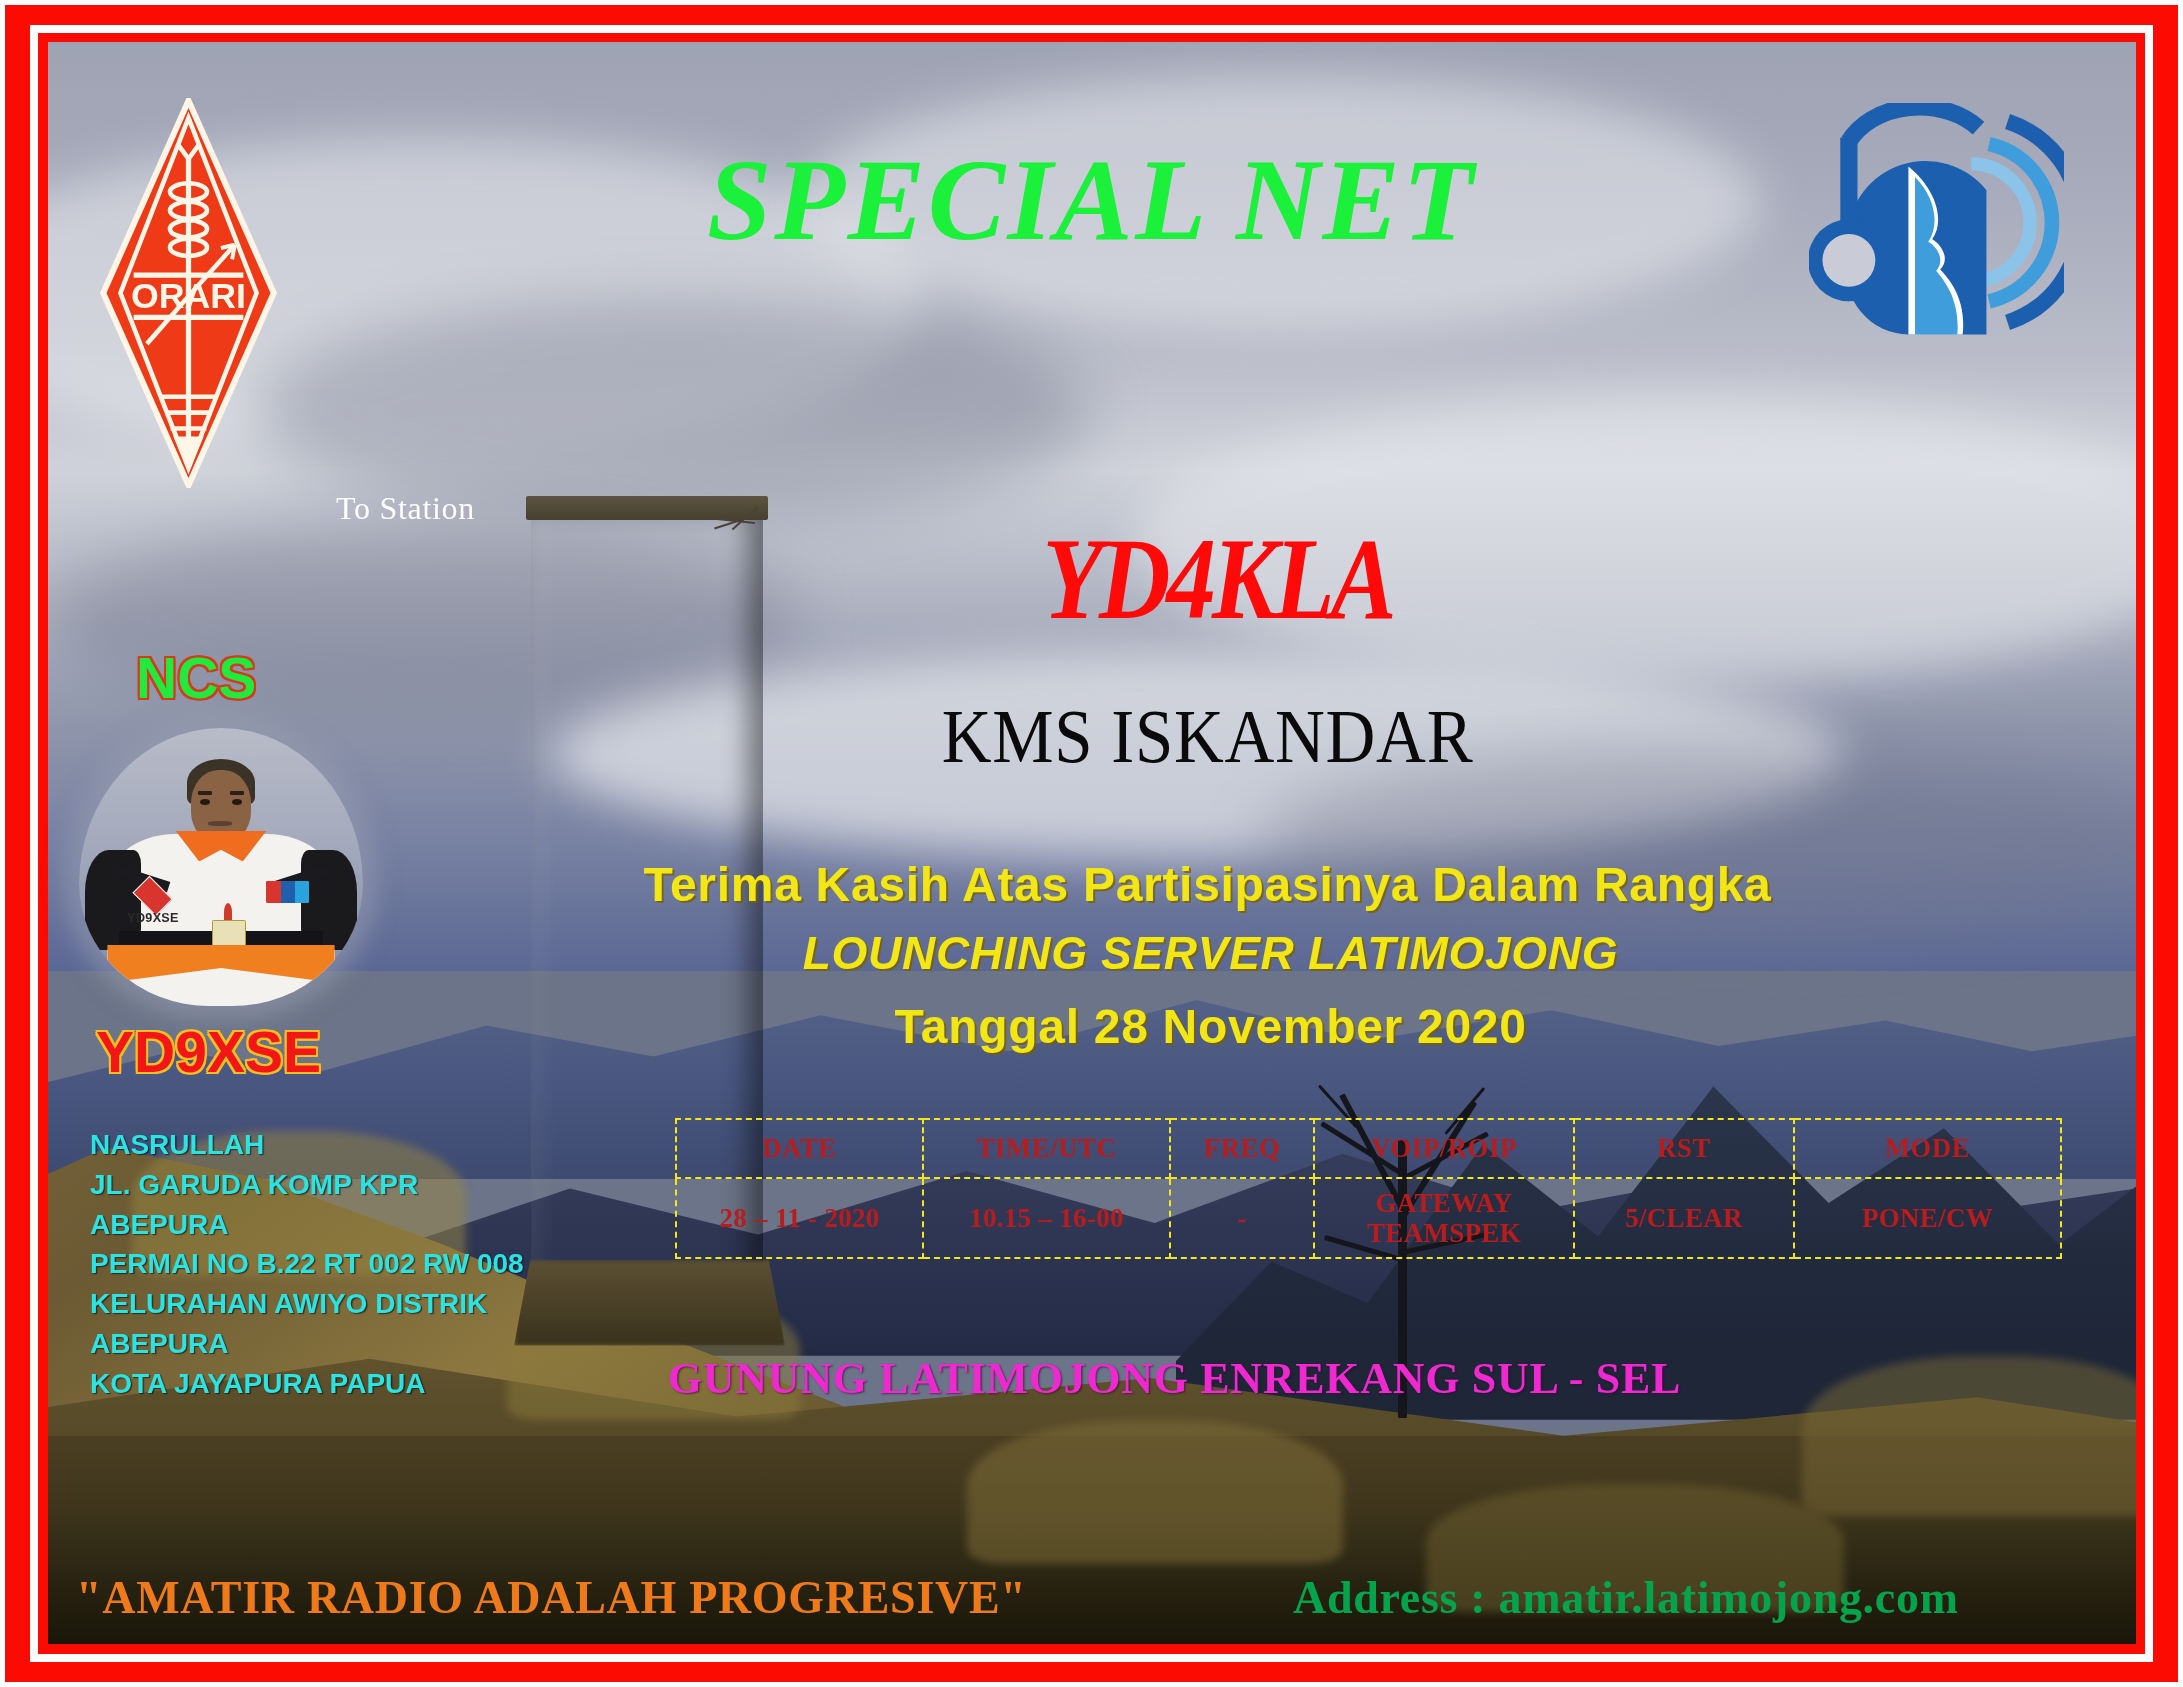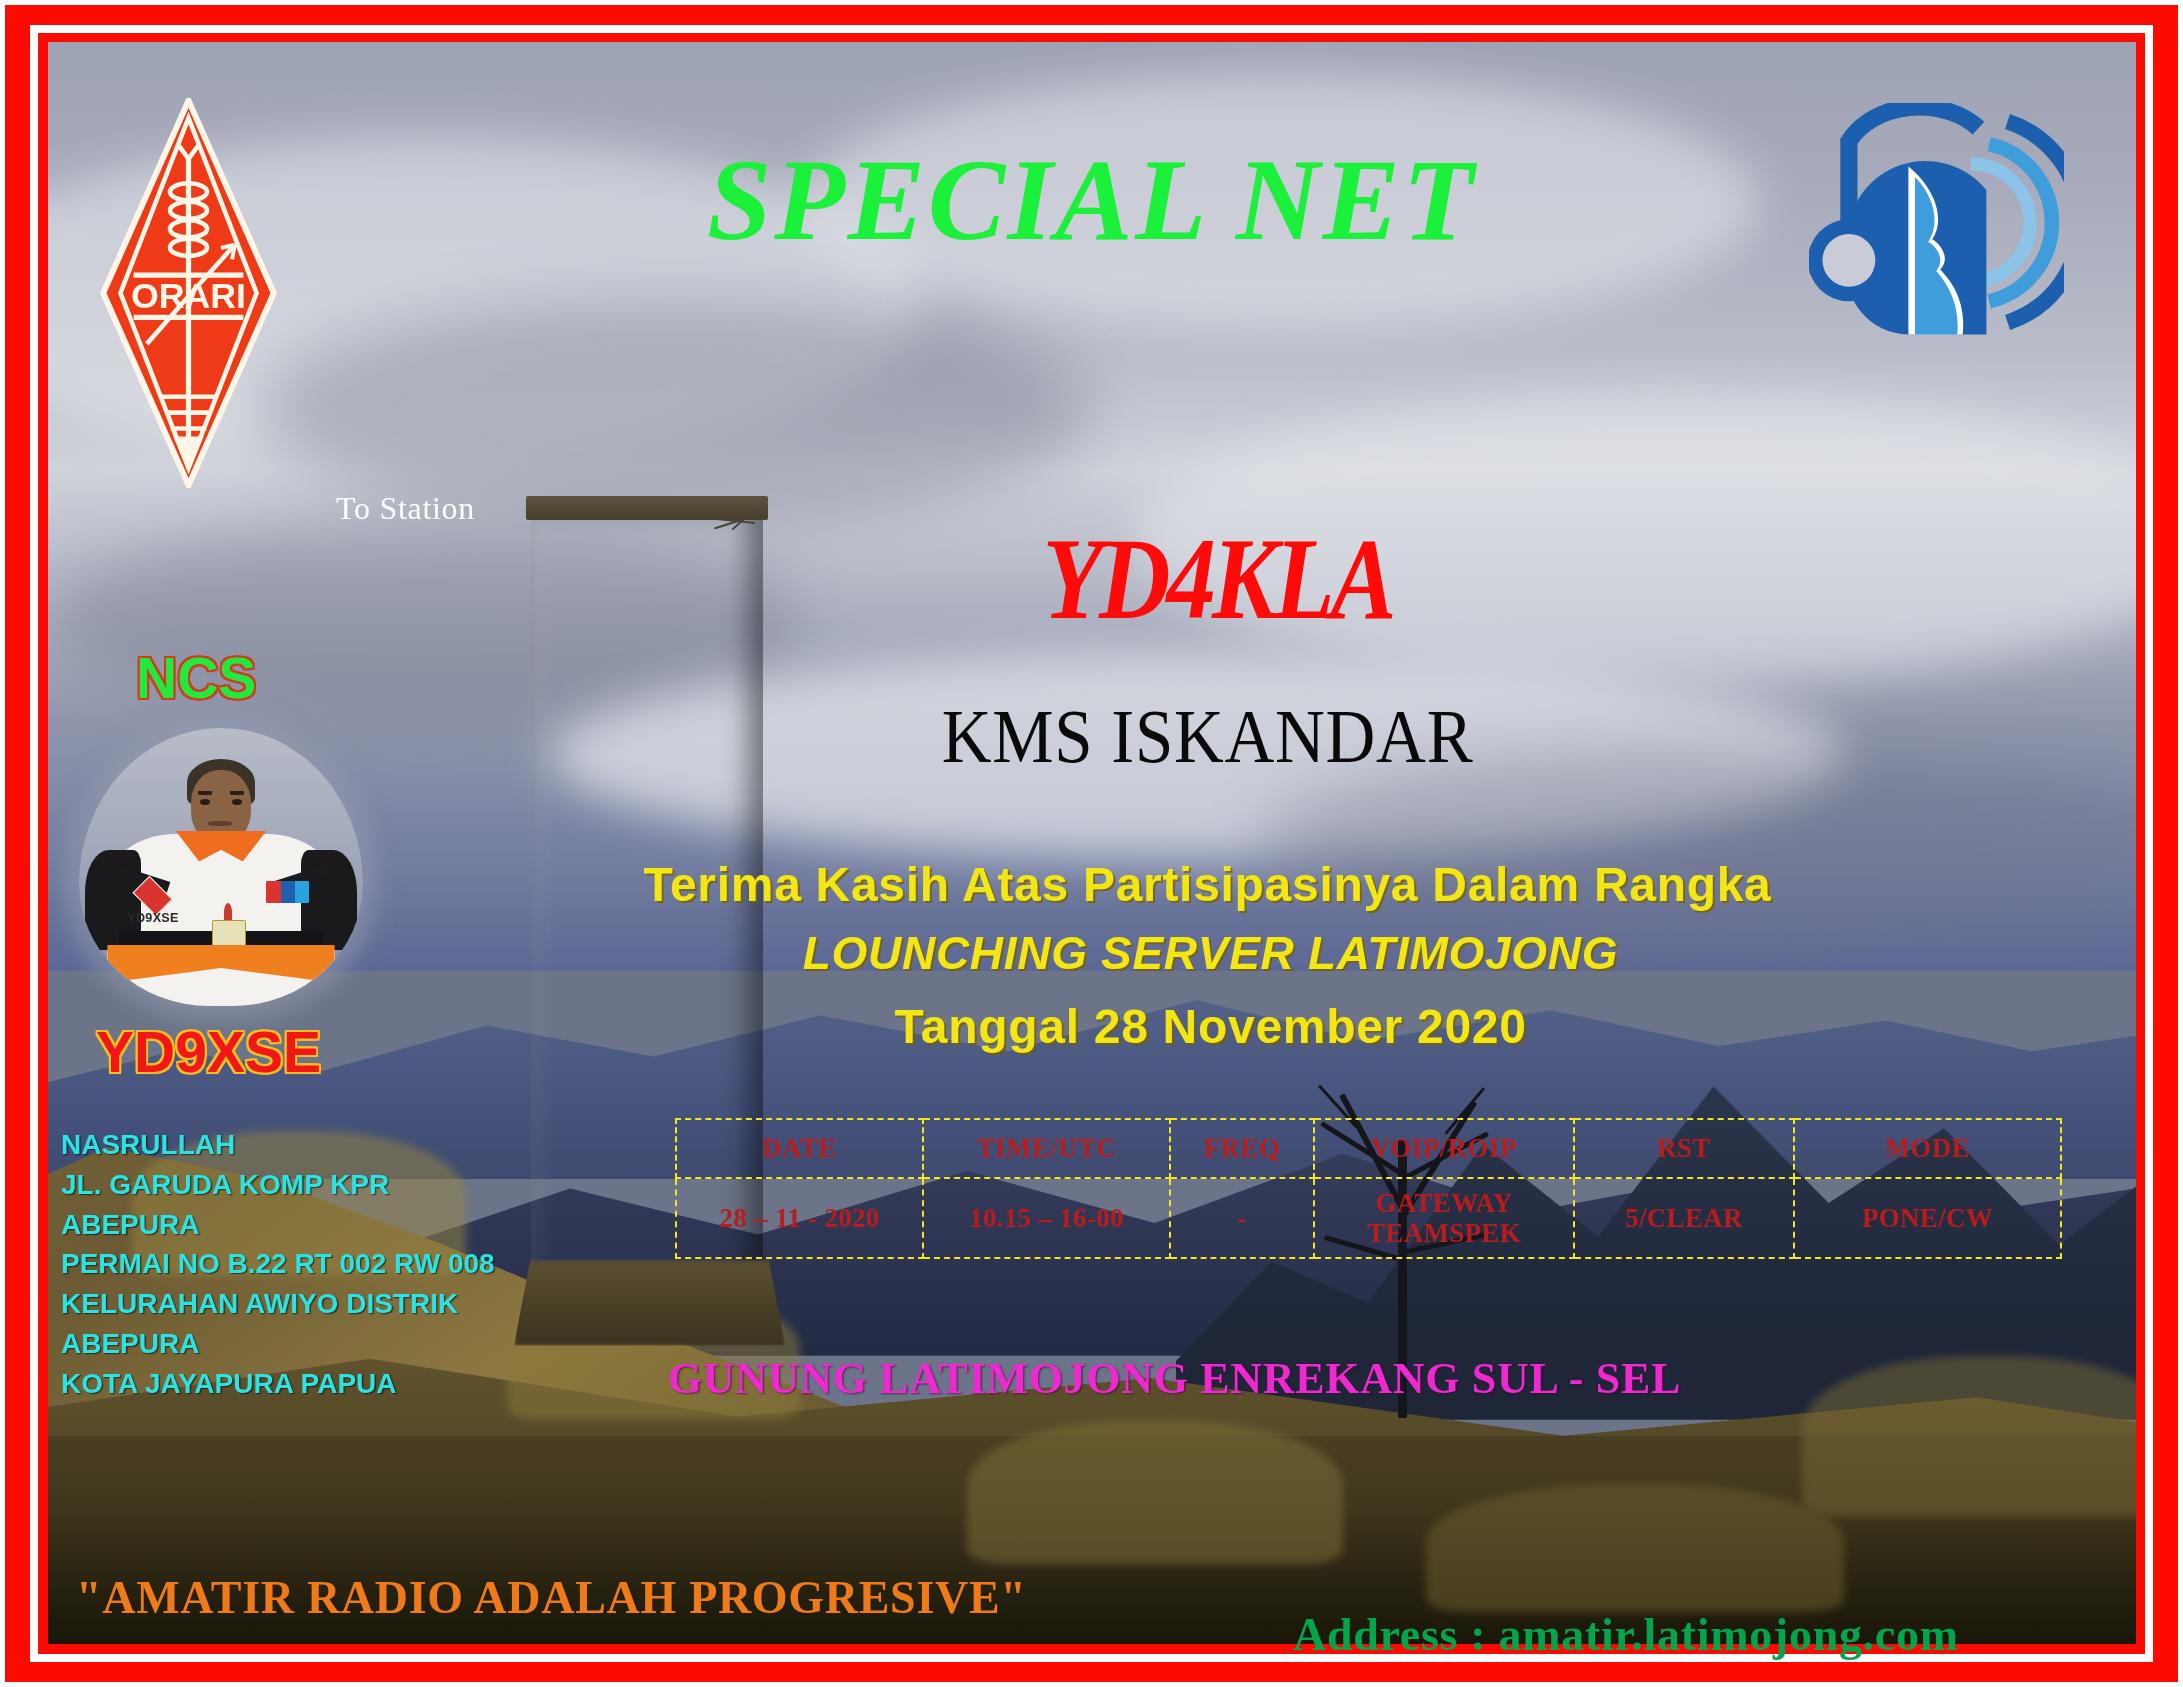--- a/index.html
+++ b/index.html
@@ -152,21 +152,21 @@
           font-family:"Liberation Sans",sans-serif;font-weight:bold;color:#f2e715;
           text-shadow:2px 2px 0 rgba(120,95,0,.75);letter-spacing:0.7px;}
   #thanks1{top:857px;font-size:48px;transform:translateX(116px);}
   #thanks2{top:926px;font-size:46px;font-style:italic;transform:translateX(119px);}
   #thanks3{top:999px;font-size:48px;transform:translateX(119px);}
 
   
   #address{position:absolute;left:61px;top:1125px;font-family:"Liberation Sans",sans-serif;
            font-weight:bold;font-size:28px;color:#2ae3e3;line-height:1.42;
            text-shadow:1.3px 1.3px 1.3px rgba(0,0,0,.6);}
-  #address div{white-space:nowrap;}
+  #address div{white-space:nowrap;margin-left:29px;}
 
   
   #qso-table{position:absolute;left:675px;top:1118px;width:1373px;
              border-collapse:collapse;table-layout:fixed;}
   #qso-table th,#qso-table td{border:2px dashed #f2e71c;color:#b91c1c;text-align:center;
                               font-family:"Liberation Serif",serif;font-weight:bold;
                               padding:0;line-height:1.12;}
   #qso-table th{height:57px;font-size:26.5px;letter-spacing:0.7px;vertical-align:middle;}
   #qso-table td{height:78px;font-size:27px;letter-spacing:0.3px;vertical-align:middle;}
   .c-date{width:245px;} .c-time{width:245px;} .c-freq{width:142px;}
@@ -175,21 +175,21 @@
 
   
   #mtn-caption{left:0;right:0;top:1353px;text-align:center;font-family:"Liberation Serif",serif;
                font-weight:bold;font-size:44px;color:#ef29d0;letter-spacing:0.7px;
                transform:translateX(83px);text-shadow:1.3px 1.3px 2px rgba(60,0,50,.6);}
 
   
   #slogan{left:76px;top:1571px;font-family:"Liberation Serif",serif;font-weight:bold;
           font-size:46px;color:#ef7a19;letter-spacing:0.7px;}
   #web-address{left:1293px;top:1571px;font-family:"Liberation Serif",serif;font-weight:bold;
-               font-size:46px;color:#04a44d;letter-spacing:0.7px;margin-top:37px;}
+               font-size:46px;color:#04a44d;letter-spacing:0.7px;}
 </style>
 </head>
 <body>
 
 <div id="card">
 
   <div class="red-band"></div>
   <div class="white-gap"></div>
   <div class="red-thin"></div>
 

